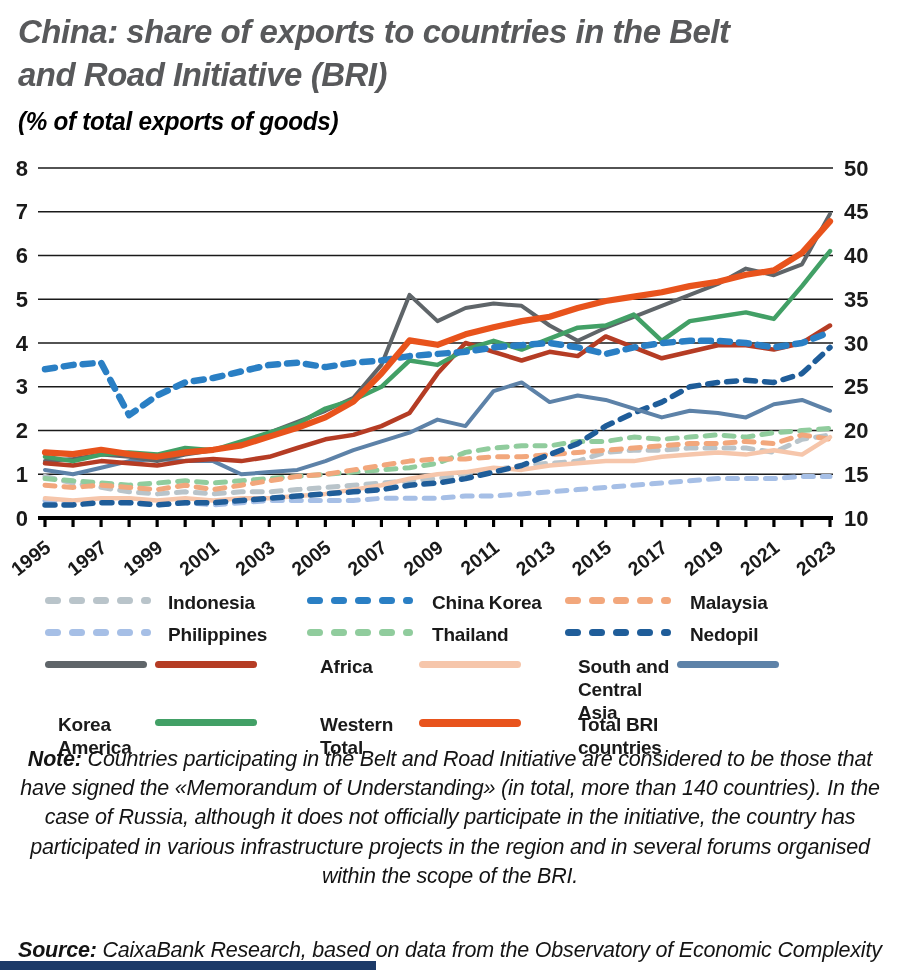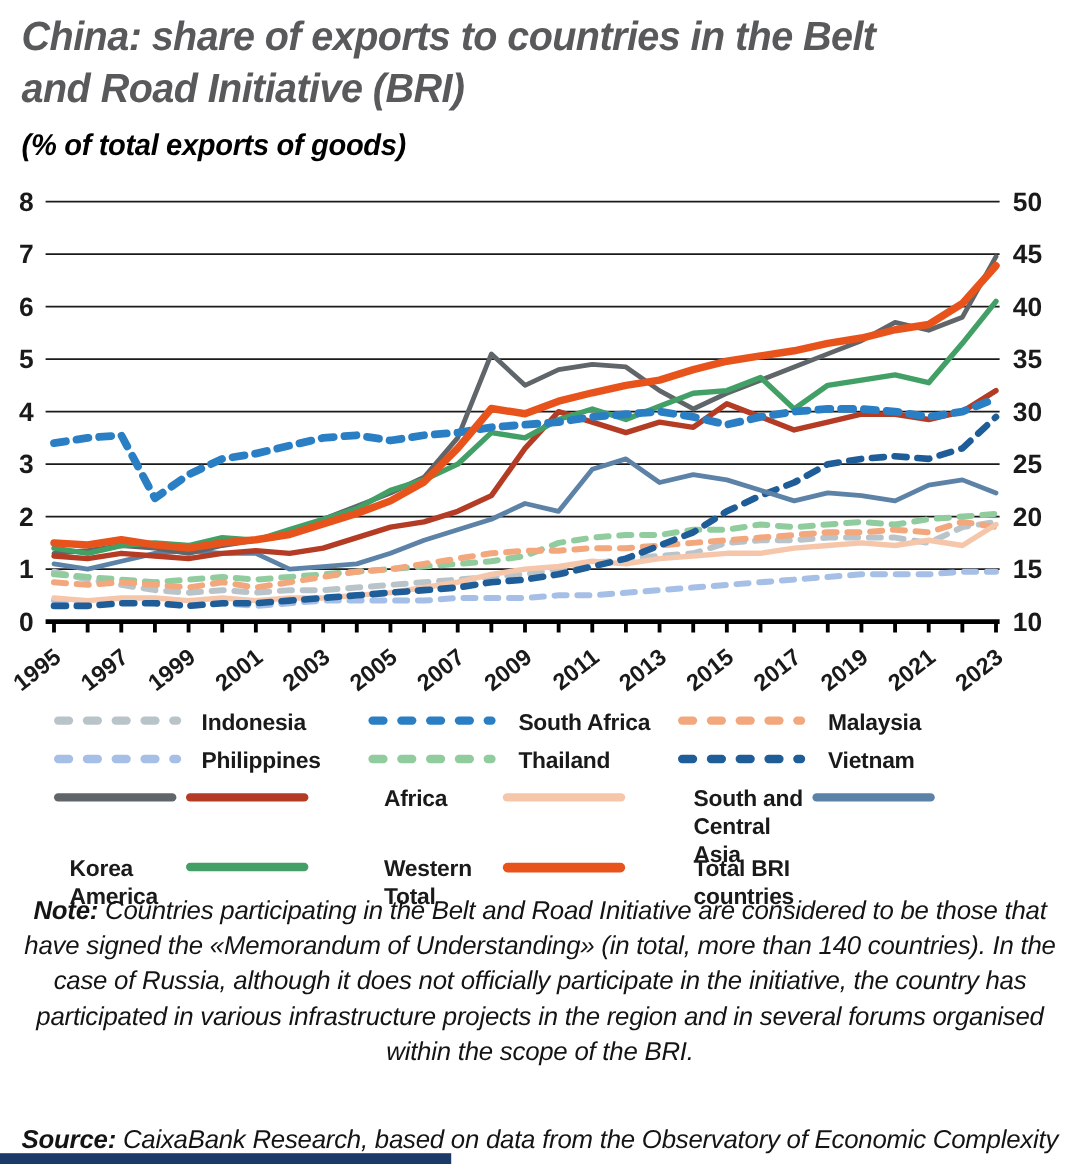--- a/index.html
+++ b/index.html
@@ -150,21 +150,21 @@
       <div>Indonesia</div>
     </div>
     <div class="swatch">
       <span class="pill" style="width: 16px; background: rgb(42, 127, 196);"></span>
       <span class="pill" style="width: 16px; background: rgb(42, 127, 196);"></span>
       <span class="pill" style="width: 16px; background: rgb(42, 127, 196);"></span>
       <span class="pill" style="width: 16px; background: rgb(42, 127, 196);"></span>
       <span class="pill" style="width: 10px; background: rgb(42, 127, 196);"></span>
     </div>
     <div class="lbl">
-      <div>South Africa</div>
+      <div>China Korea</div>
     </div>
     <div class="swatch">
       <span class="pill" style="width: 16px; background: rgb(242, 167, 124);"></span>
       <span class="pill" style="width: 16px; background: rgb(242, 167, 124);"></span>
       <span class="pill" style="width: 16px; background: rgb(242, 167, 124);"></span>
       <span class="pill" style="width: 16px; background: rgb(242, 167, 124);"></span>
       <span class="pill" style="width: 10px; background: rgb(242, 167, 124);"></span>
     </div>
     <div class="lbl">
       <div>Malaysia</div>
@@ -190,21 +190,21 @@
       <div>Thailand</div>
     </div>
     <div class="swatch">
       <span class="pill" style="width: 16px; background: rgb(31, 93, 153);"></span>
       <span class="pill" style="width: 16px; background: rgb(31, 93, 153);"></span>
       <span class="pill" style="width: 16px; background: rgb(31, 93, 153);"></span>
       <span class="pill" style="width: 16px; background: rgb(31, 93, 153);"></span>
       <span class="pill" style="width: 10px; background: rgb(31, 93, 153);"></span>
     </div>
     <div class="lbl">
-      <div>Vietnam</div>
+      <div>Nedopil</div>
     </div>
     <div class="swatch">
       <span class="solid" style="background: rgb(95, 101, 105);"></span>
     </div>
     <div class="swatch">
       <span class="solid" style="background: rgb(181, 60, 36);"></span>
     </div>
     <div class="lbl">
       <div>Africa</div>
     </div>

